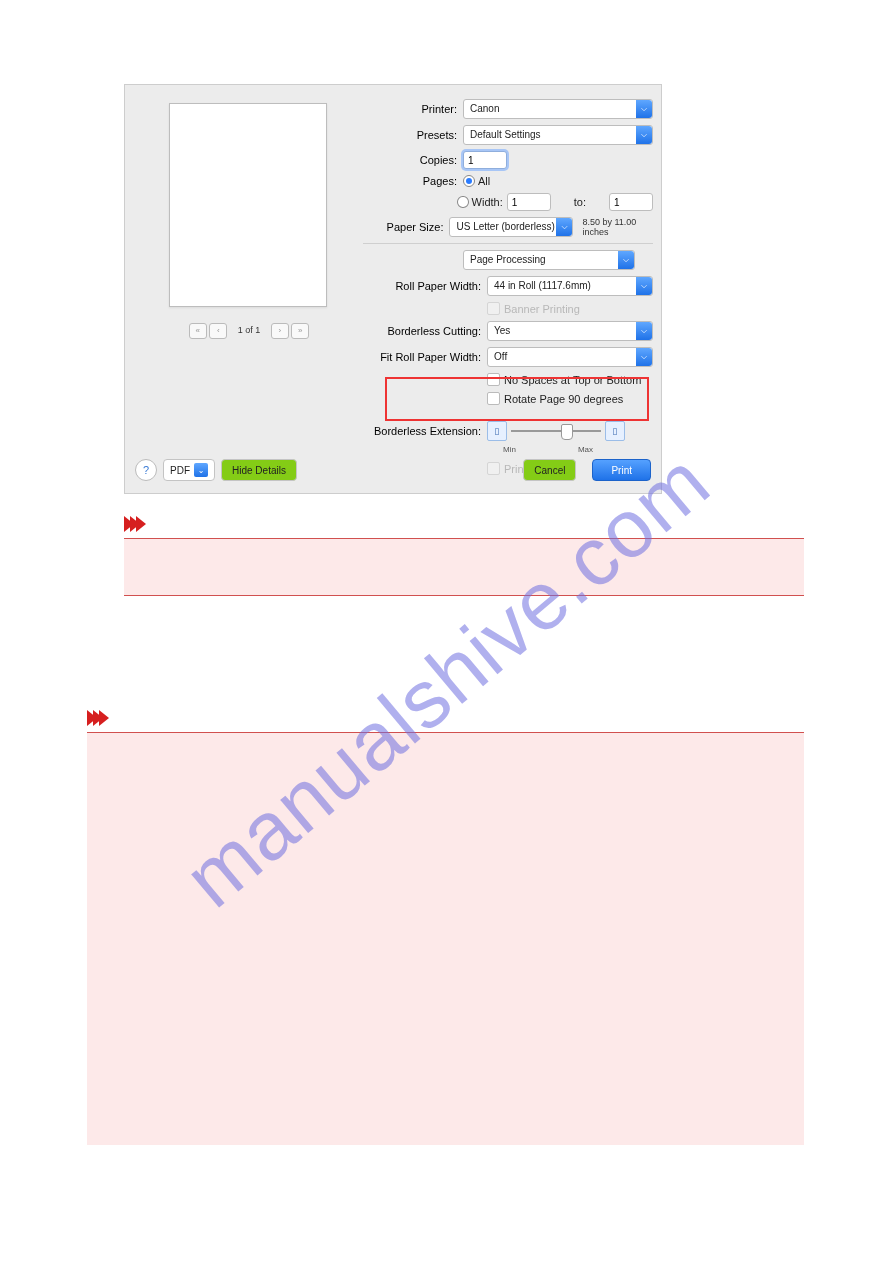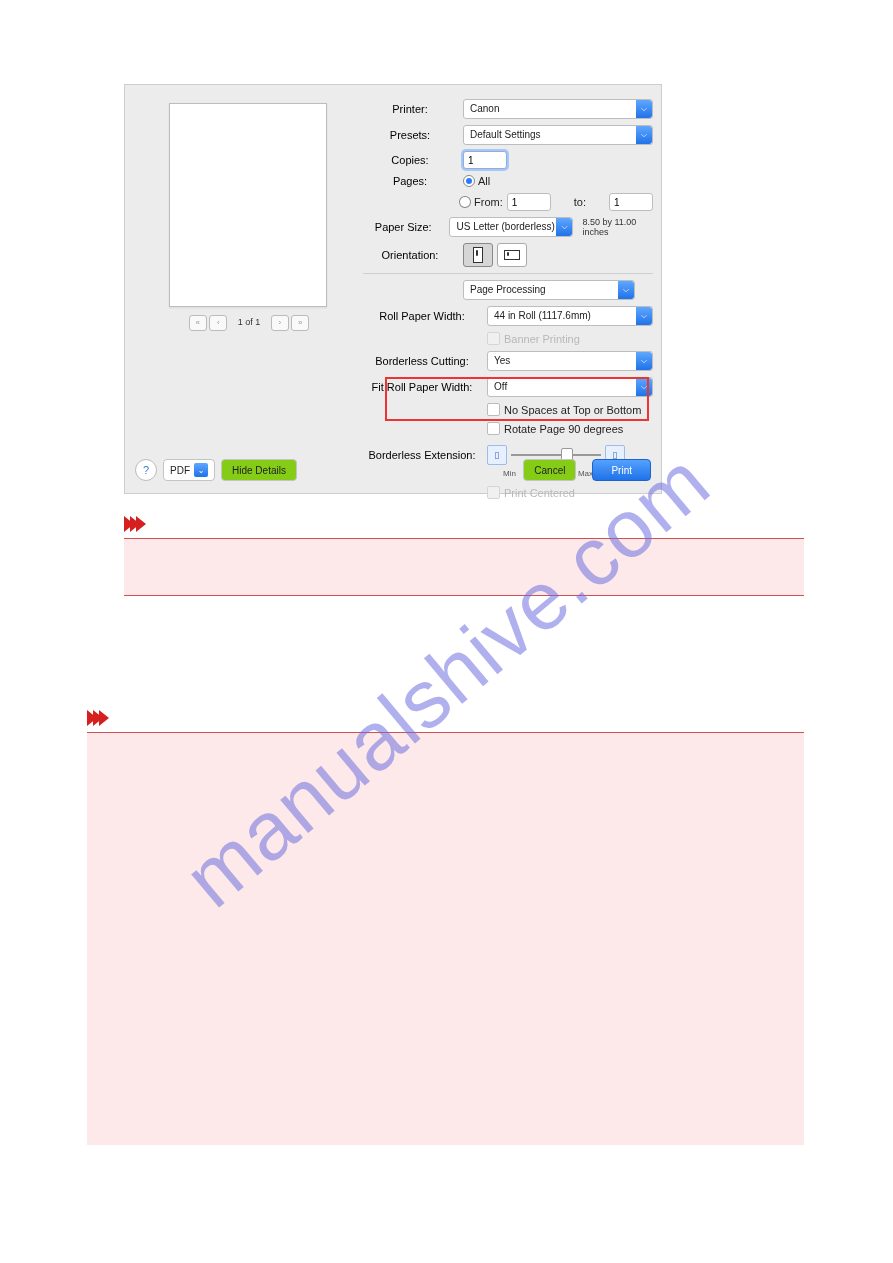--- a/index.html
+++ b/index.html
@@ -48,35 +48,35 @@
     height: 14px;
     border: 1px solid #bbb;
     border-radius: 3px;
     background: #f9f9f9;
     font-size: 8px;
     line-height: 14px;
     color: #999;
     margin: 0 0px;
     vertical-align: middle;
   }
-  .page-nav .lbl { display:inline-block; margin: 4px 8px; color:#333; }
+  .page-nav .lbl { display:inline-block; margin: 12px 8px; color:#333; }
   .form-area {
     position: absolute;
     left: 238px;
     top: 14px;
     width: 290px;
   }
   .row {
     display: flex;
     align-items: center;
     margin-bottom: 6px;
   }
   .row .lbl {
     width: 94px;
-    text-align: center;
+    text-align: right;
     padding-right: 6px;
     color: #000;
   }
   .select {
     flex: 1;
     height: 18px;
     background: #fff;
     border: 1px solid #bdbdbd;
     border-radius: 3px;
     position: relative;
@@ -396,44 +396,35 @@
     </div>
 
     <div class="row">
       <div class="lbl">Pages:</div>
       <span class="radio on"></span>
       <span>All</span>
     </div>
     <div class="row">
       <div class="lbl"></div>
       <span class="radio"></span>
-      <span style="margin-right:4px">From:</span>
+      <span style="margin-right:4px">Width:</span>
       <input class="input-plain" value="1" style="">
       <span style="margin:0 23px">to:</span>
       <input class="input-plain" value="1" style="">
     </div>
 
     <div class="row">
       <div class="lbl" style="width:94px">Paper Size:</div>
       <div class="select" style="flex:0 0 116px">
         <span>US Letter (borderless)</span>
         <span class="caret">⌵</span>
       </div>
       <span style="margin-left:9px;font-size:9px;color:#333">8.50 by 11.00 inches</span>
     </div>
 
-    <div class="row">
-      <div class="lbl">Orientation:</div>
-      <div class="orient-btn active">
-          <div class="orient-icon-p"></div>
-        </div>
-      <div class="orient-btn">
-          <div class="orient-icon-l"></div>
-        </div>
-    </div>
 
     <div class="divider"></div>
 
     <div class="row">
       <div class="lbl"></div>
       <div class="select" style="flex:0 0 164px">
         <span>Page Processing</span>
         <span class="caret">⌵</span>
       </div>
     </div>
@@ -470,21 +461,21 @@
       <div class="lbl" style="width:118px"></div>
       <span class="checkbox"></span>
       <span>No Spaces at Top or Bottom</span>
     </div>
     <div class="row">
       <div class="lbl" style="width:118px"></div>
       <span class="checkbox"></span>
       <span>Rotate Page 90 degrees</span>
     </div>
 
-    <div class="row" style="margin-top:10px">
+    <div class="row" style="margin-top:16px">
       <div class="lbl" style="width:118px">Borderless Extension:</div>
       <div class="slider-wrap">
         <div class="slider-icon">▯</div>
         <div class="slider-track">
           <div class="slider-thumb"></div>
         </div>
         <div class="slider-icon">▯</div>
       </div>
     </div>
     <div class="slider-labels" style="margin-left:140px">

